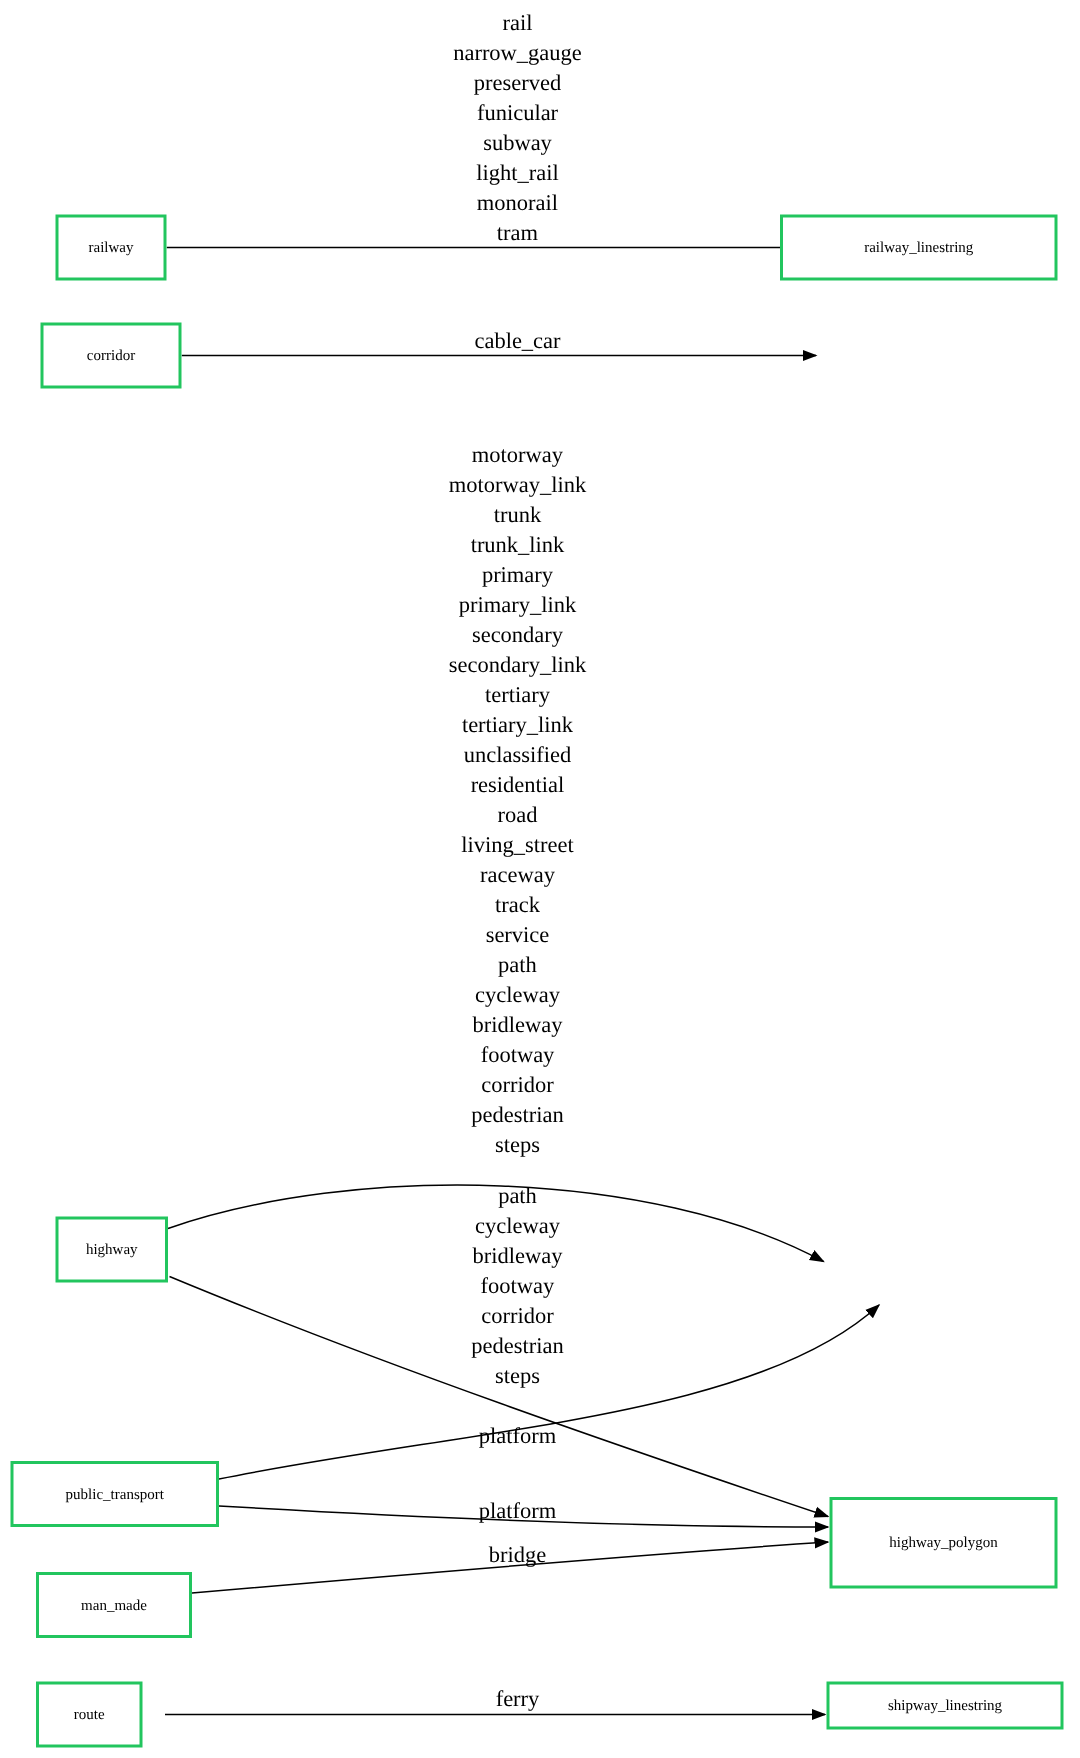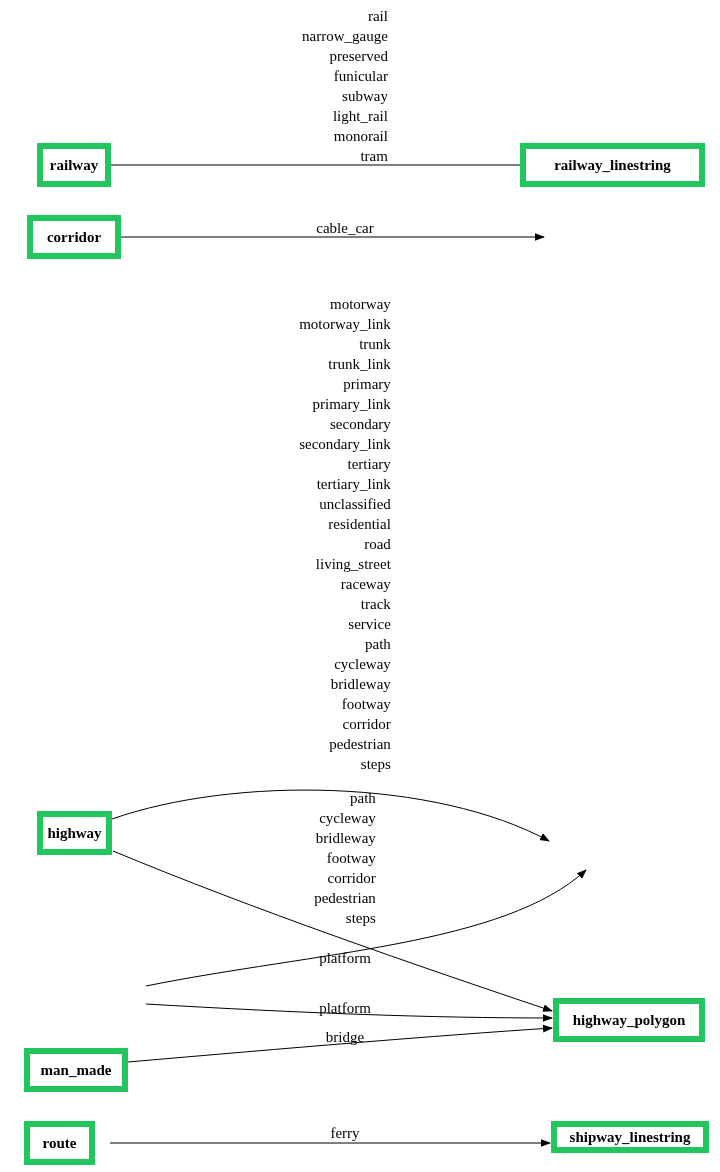--- a/index.html
+++ b/index.html
@@ -13,34 +13,33 @@
     overflow:hidden;
   }
   .edges-layer{
     position:absolute;
     left:0;top:0;
     width:720px;height:1172px;
   }
   .node{
     position:absolute;
     box-sizing:border-box;
-    border:6px solid #22c55e;
+    border:2px solid #22c55e;
     background:#ffffff;
     display:flex;
     align-items:center;
     justify-content:center;
-    font-size:15px;
+    font-size:10px;
     white-space:nowrap;
-    font-weight:bold;
   }
   .edge-label{
     position:absolute;
     left:345px;
     transform:translateX(-50%);
-    text-align:right;
+    text-align:center;
     white-space:pre-line;
     font-size:15px;
     line-height:20px;
   }
 </style>
 </head>
 <body>
 
 <div class="canvas">
 
@@ -56,25 +55,26 @@
     <path d="M113,851 C255,910 415,965 552,1011" fill="none" stroke="#000000" stroke-width="1" marker-end="url(#arrow)"></path>
     <path d="M146,986 C315,952 505,945 586,870" fill="none" stroke="#000000" stroke-width="1" marker-end="url(#arrow)"></path>
     <path d="M146,1004 C300,1013 430,1018 552,1018" fill="none" stroke="#000000" stroke-width="1" marker-end="url(#arrow)"></path>
     <path d="M128,1062 C290,1048 430,1036 552,1028" fill="none" stroke="#000000" stroke-width="1" marker-end="url(#arrow)"></path>
     <path d="M110,1143 H550" fill="none" stroke="#000000" stroke-width="1" marker-end="url(#arrow)"></path>
   </svg>
 
   <div class="node" style="left:37px;top:143px;width:74px;height:44px">railway</div>
   <div class="node" style="left:27px;top:215px;width:94px;height:44px">corridor</div>
   <div class="node" style="left:37px;top:811px;width:75px;height:44px">highway</div>
+  <div class="node" style="left:7px;top:974px;width:139px;height:44px">public_transport</div>
   <div class="node" style="left:24px;top:1048px;width:104px;height:44px">man_made</div>
   <div class="node" style="left:24px;top:1121px;width:71px;height:44px">route</div>
 
   <div class="node" style="left:520px;top:143px;width:185px;height:44px">railway_linestring</div>
-  <div class="node" style="left:553px;top:998px;width:152px;height:44px">highway_polygon</div>
+  <div class="node" style="left:553px;top:998px;width:152px;height:61px">highway_polygon</div>
   <div class="node" style="left:551px;top:1121px;width:158px;height:32px">shipway_linestring</div>
 
   <div class="edge-label" style="top:6px">rail
 narrow_gauge
 preserved
 funicular
 subway
 light_rail
 monorail
 tram</div>

